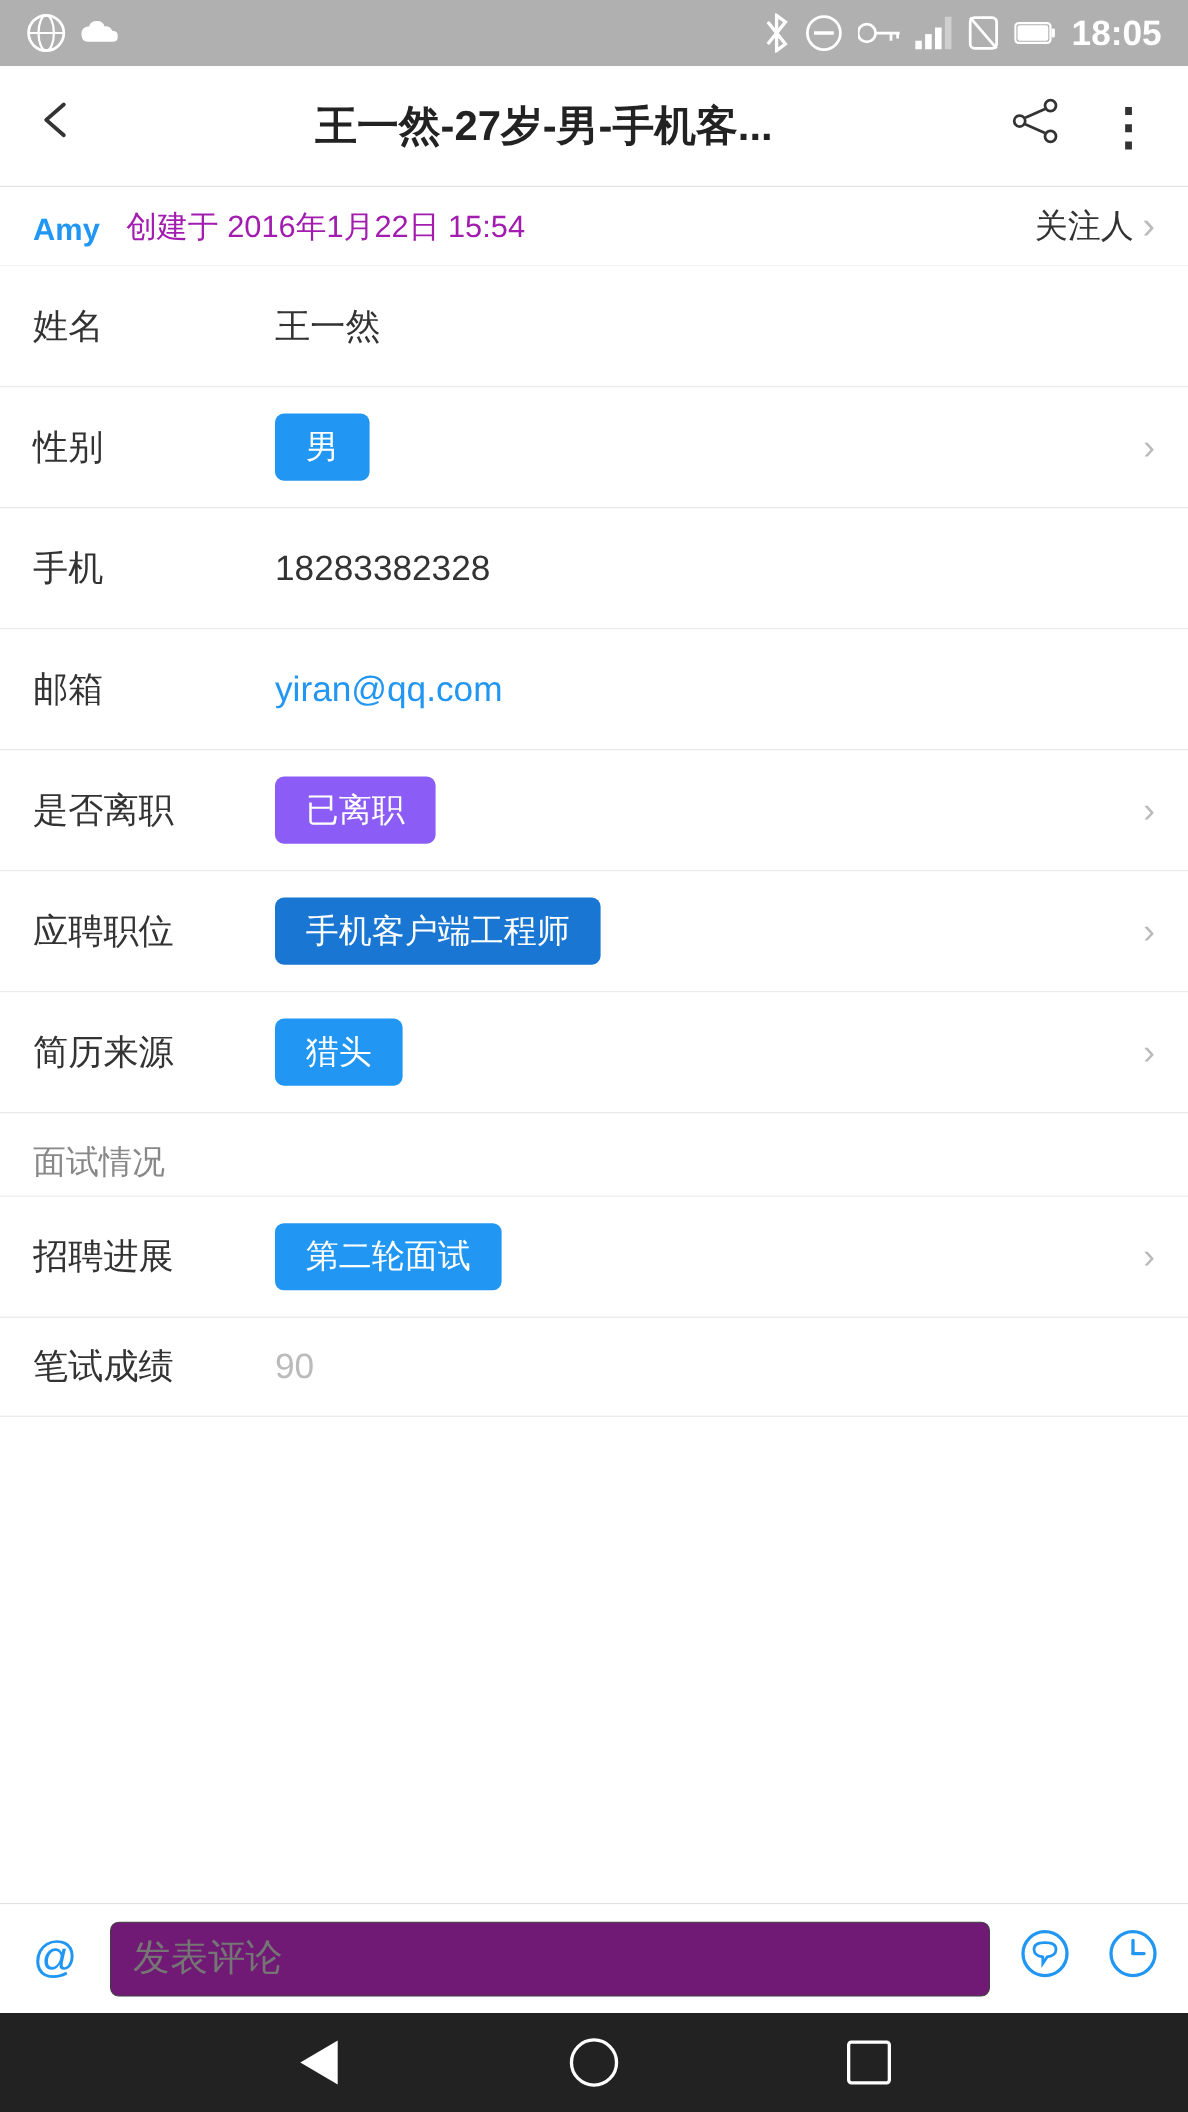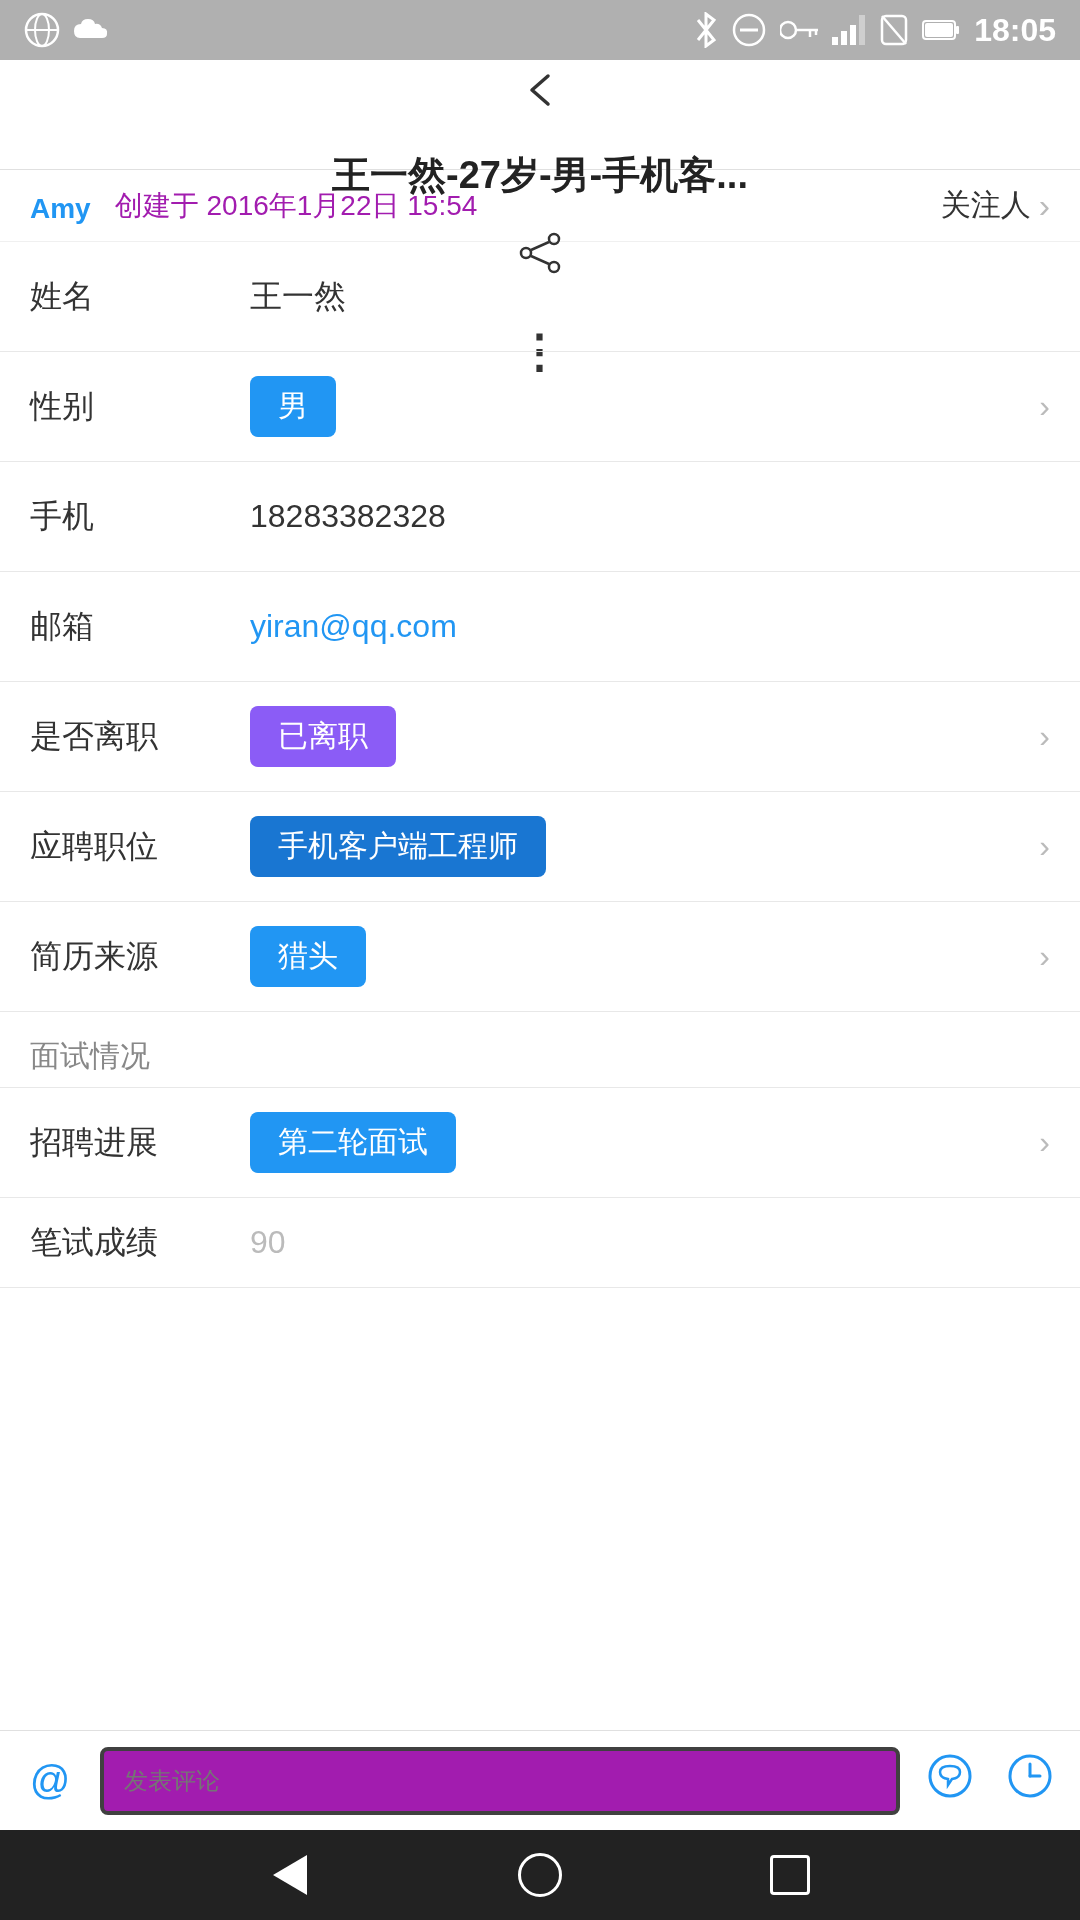--- a/index.html
+++ b/index.html
@@ -43,21 +43,20 @@
 
     
     .toolbar {
       height: 110px;
       background: #fff;
       border-bottom: 1px solid #e0e0e0;
       display: flex;
       align-items: center;
       padding: 0 20px;
       gap: 20px;
-      flex-direction: column;
     }
     .toolbar-back {
       font-size: 44px;
       color: #333;
       cursor: pointer;
       padding: 10px;
     }
     .toolbar-title {
       flex: 1;
       font-size: 38px;
@@ -185,26 +184,26 @@
     .comment-at {
       font-size: 40px;
       color: #2196F3;
       width: 60px;
       text-align: center;
       cursor: pointer;
     }
     .comment-input {
       flex: 1;
       height: 68px;
-      border: 4px solid #404040;
+      border: 1px solid #404040;
       border-radius: 8px;
-      font-size: 24px;
+      font-size: 34px;
       padding: 0 20px;
       color: #bbb;
-      background: #a21caf;
+      background: #701a75;
       outline: none;
     }
     .comment-icon-btn {
       font-size: 38px;
       color: #2196F3;
       cursor: pointer;
       width: 60px;
       text-align: center;
     }
 

